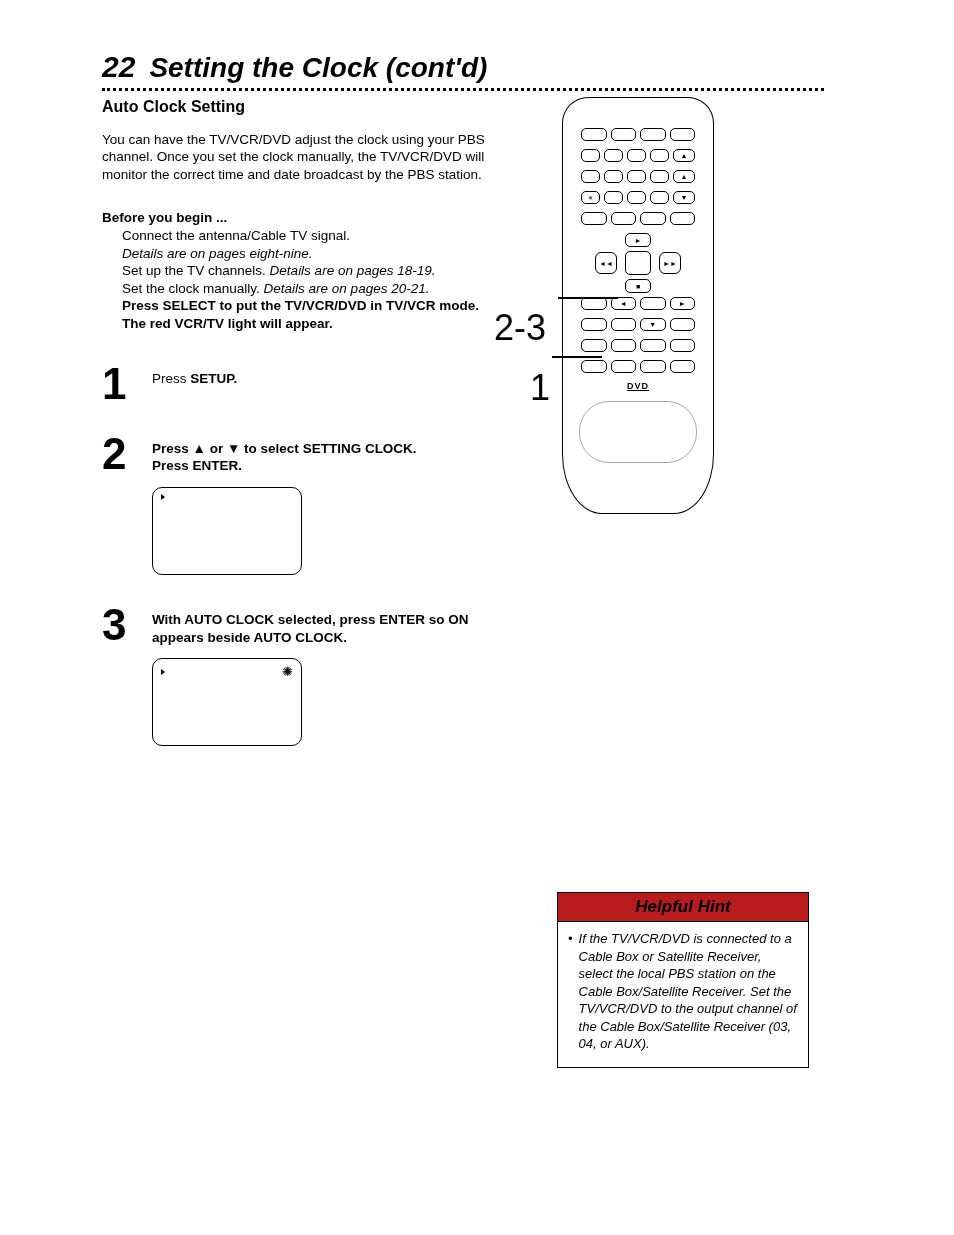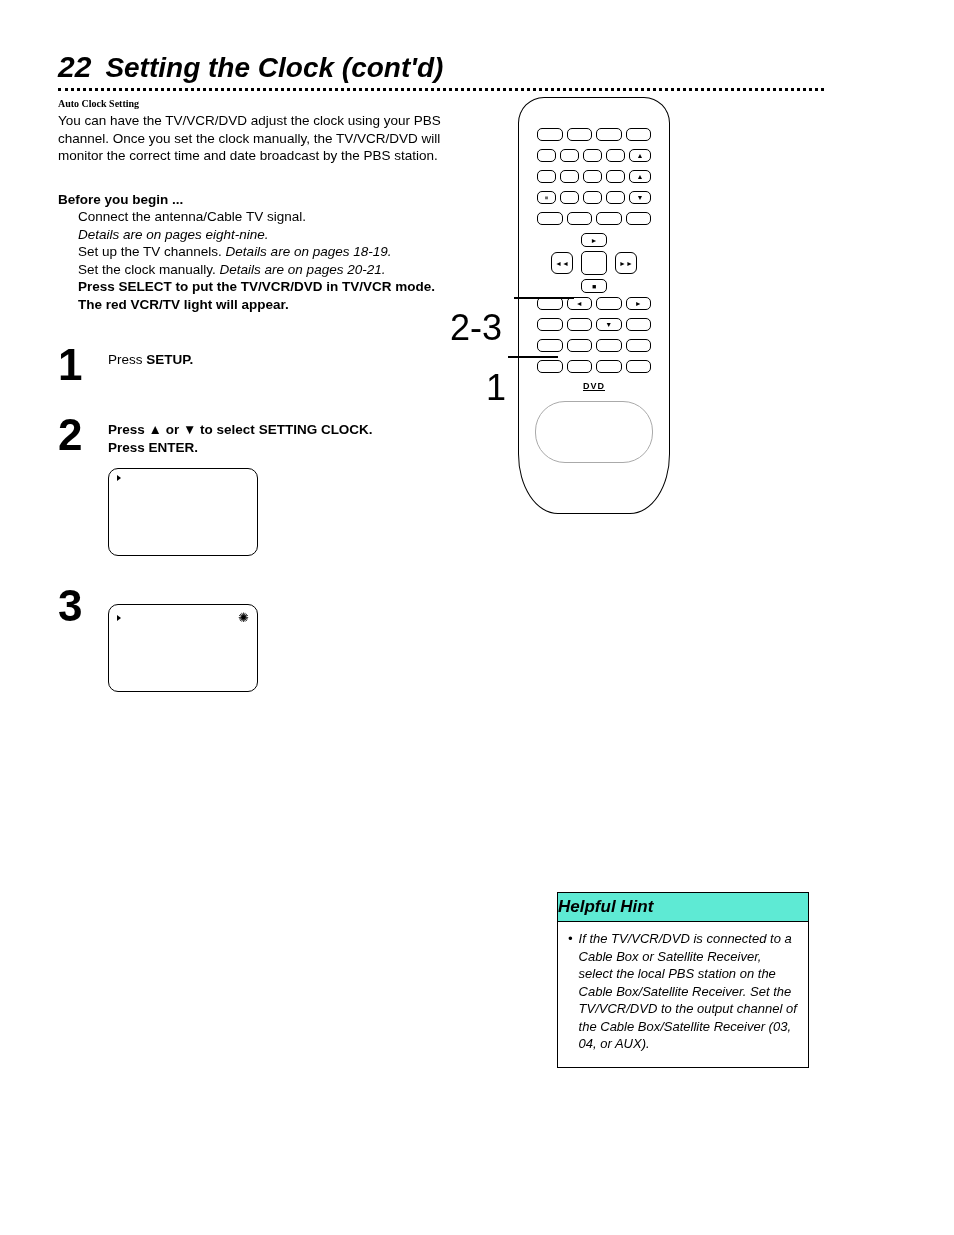--- a/index.html
+++ b/index.html
@@ -5,21 +5,21 @@
   body {
     margin: 0;
     padding: 0;
     font-family: Arial, Helvetica, sans-serif;
     background: #fff;
     width: 954px;
     height: 1235px;
     position: relative;
   }
   .page {
-    padding: 50px 130px 40px 58px;
+    padding: 50px 130px 40px 102px;
   }
   .title-row {
     display: flex;
     align-items: baseline;
     margin-bottom: 4px;
   }
   .pnum {
     font-style: italic;
     font-weight: bold;
     font-size: 30px;
@@ -29,23 +29,22 @@
     font-style: italic;
     font-weight: bold;
     font-size: 28px;
   }
   .dotrow {
     border-top: 3px dotted #000;
     margin-bottom: 6px;
   }
   .sub {
     font-weight: bold;
-    font-size: 10px;
-    margin-bottom: 2px;
-    font-family: Liberation Serif, serif;
+    font-size: 16px;
+    margin-bottom: 13px;
   }
   .columns {
     display: flex;
     gap: 20px;
   }
   .left {
     width: 400px;
     font-size: 13.5px;
     line-height: 1.3;
   }
@@ -171,24 +170,25 @@
   }
 
   .hint {
     position:absolute;
     right:145px;
     top:892px;
     width:250px;
     border:1.5px solid #000;
   }
   .hint-title{
-    background:#5eead4;
+    background:#b91c1c;
     font-style:italic;
     font-weight:bold;
     font-size:17px;
+    text-align:center;
     padding:4px 0;
     border-bottom:1.5px solid #000;
   }
   .hint-body{
     font-style:italic;
     font-size:13px;
     padding:8px 10px 14px 10px;
     line-height:1.35;
   }
   .bullet { display:flex; }
@@ -250,20 +250,21 @@
               <div class="row">
                   <span class="tri"></span>
                 </div>
             </div>
           </div>
         </div>
 
         <div class="step">
           <div class="bignum">3</div>
           <div class="stepbody">
+            <div class="bold">With AUTO CLOCK selected, press ENTER so ON appears beside AUTO CLOCK.</div>
             <div class="screen">
               <div class="row">
                   <span class="tri"></span>
                 <span style="flex:1"></span>
                 <span class="sun">✺</span>
               </div>
             </div>
           </div>
         </div>
       </div>

